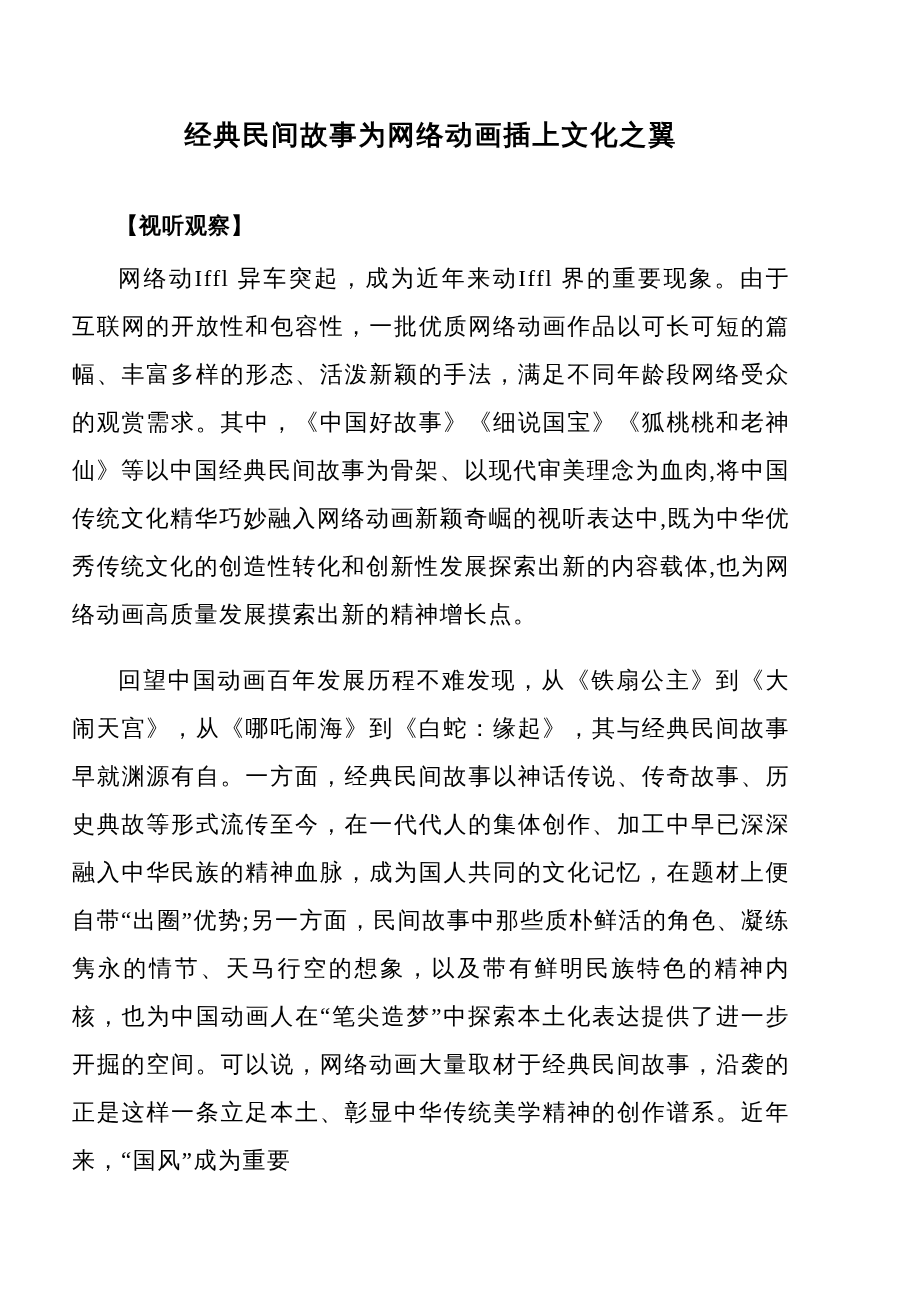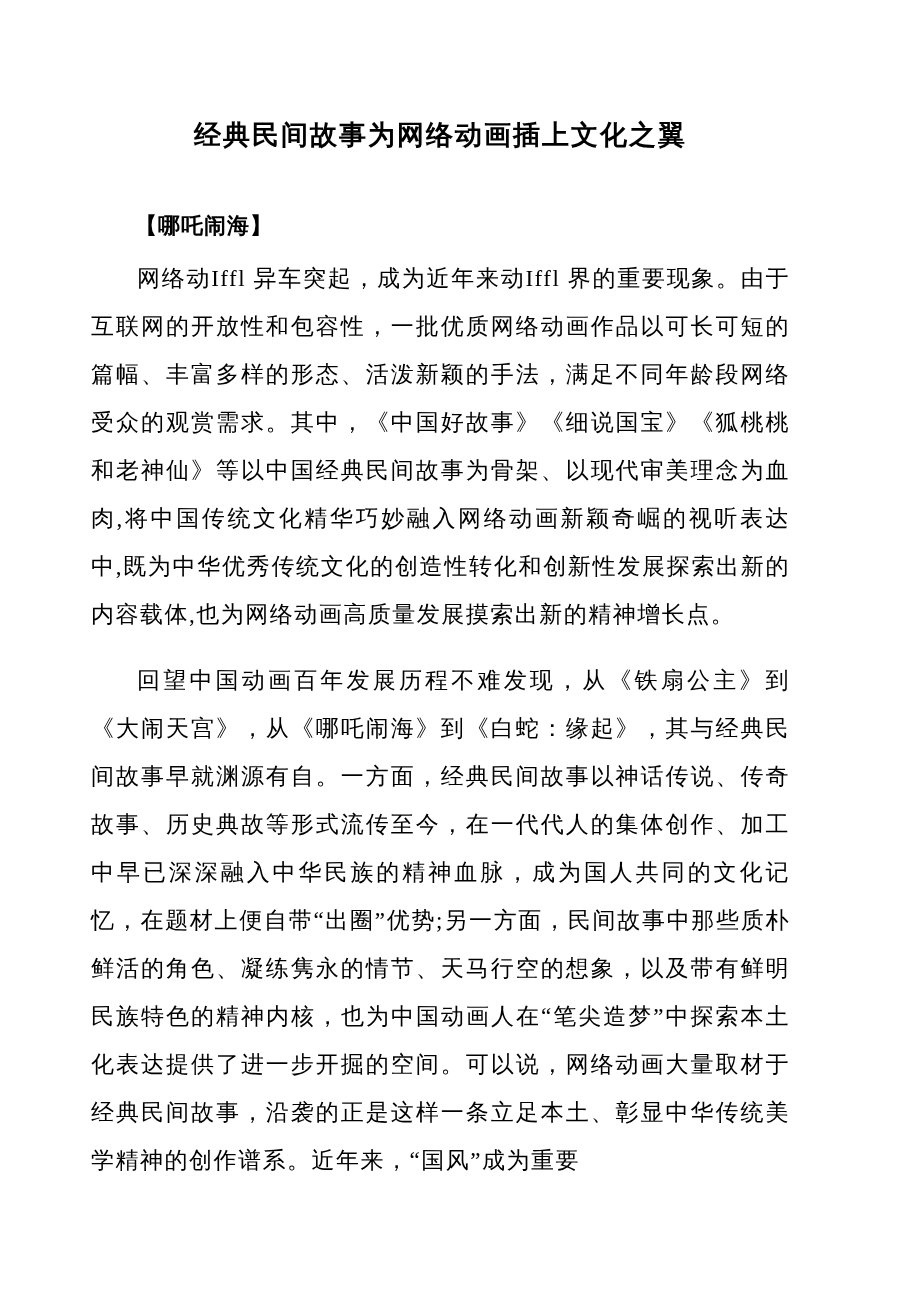--- a/index.html
+++ b/index.html
@@ -11,21 +11,21 @@
   body {
     font-family: "Liberation Serif", "DejaVu Serif", serif;
     color: #000000;
   }
 
   .page {
     width: 920px;
     height: 1301px;
     margin: 0 auto;
     background: #ffffff;
-    padding: 118px 130px 40px 91px;
+    padding: 118px 130px 40px 72px;
     overflow: hidden;
   }
 
   .doc-title {
     font-family: "Liberation Sans", "DejaVu Sans", sans-serif;
     font-weight: 700;
     font-size: 27px;
     letter-spacing: 2px;
     text-align: center;
     line-height: 1.3;
@@ -50,19 +50,19 @@
     margin-bottom: 18px;
   }
 </style>
 </head>
 <body>
 
 <div class="page">
 
   <h1 class="doc-title">经典民间故事为网络动画插上文化之翼</h1>
 
-  <h2 class="section-heading">【哪吒闹海】</h2>
+  <h2 class="section-heading">【视听观察】</h2>
 
   <p class="body-paragraph">网络动Iffl 异车突起，成为近年来动Iffl 界的重要现象。由于互联网的开放性和包容性，一批优质网络动画作品以可长可短的篇幅、丰富多样的形态、活泼新颖的手法，满足不同年龄段网络受众的观赏需求。其中，《中国好故事》《细说国宝》《狐桃桃和老神仙》等以中国经典民间故事为骨架、以现代审美理念为血肉,将中国传统文化精华巧妙融入网络动画新颖奇崛的视听表达中,既为中华优秀传统文化的创造性转化和创新性发展探索出新的内容载体,也为网络动画高质量发展摸索出新的精神增长点。</p>
 
   <p class="body-paragraph">回望中国动画百年发展历程不难发现，从《铁扇公主》到《大闹天宫》，从《哪吒闹海》到《白蛇：缘起》，其与经典民间故事早就渊源有自。一方面，经典民间故事以神话传说、传奇故事、历史典故等形式流传至今，在一代代人的集体创作、加工中早已深深融入中华民族的精神血脉，成为国人共同的文化记忆，在题材上便自带“出圈”优势;另一方面，民间故事中那些质朴鲜活的角色、凝练隽永的情节、天马行空的想象，以及带有鲜明民族特色的精神内核，也为中国动画人在“笔尖造梦”中探索本土化表达提供了进一步开掘的空间。可以说，网络动画大量取材于经典民间故事，沿袭的正是这样一条立足本土、彰显中华传统美学精神的创作谱系。近年来，“国风”成为重要</p>
 
 </div>
 
 </body></html>

